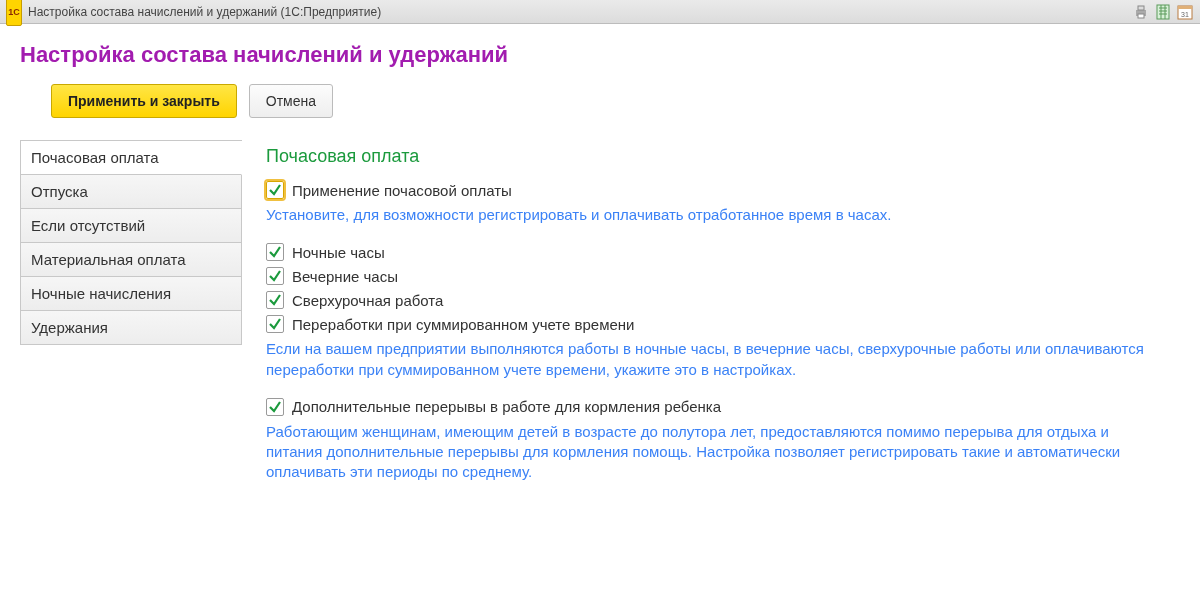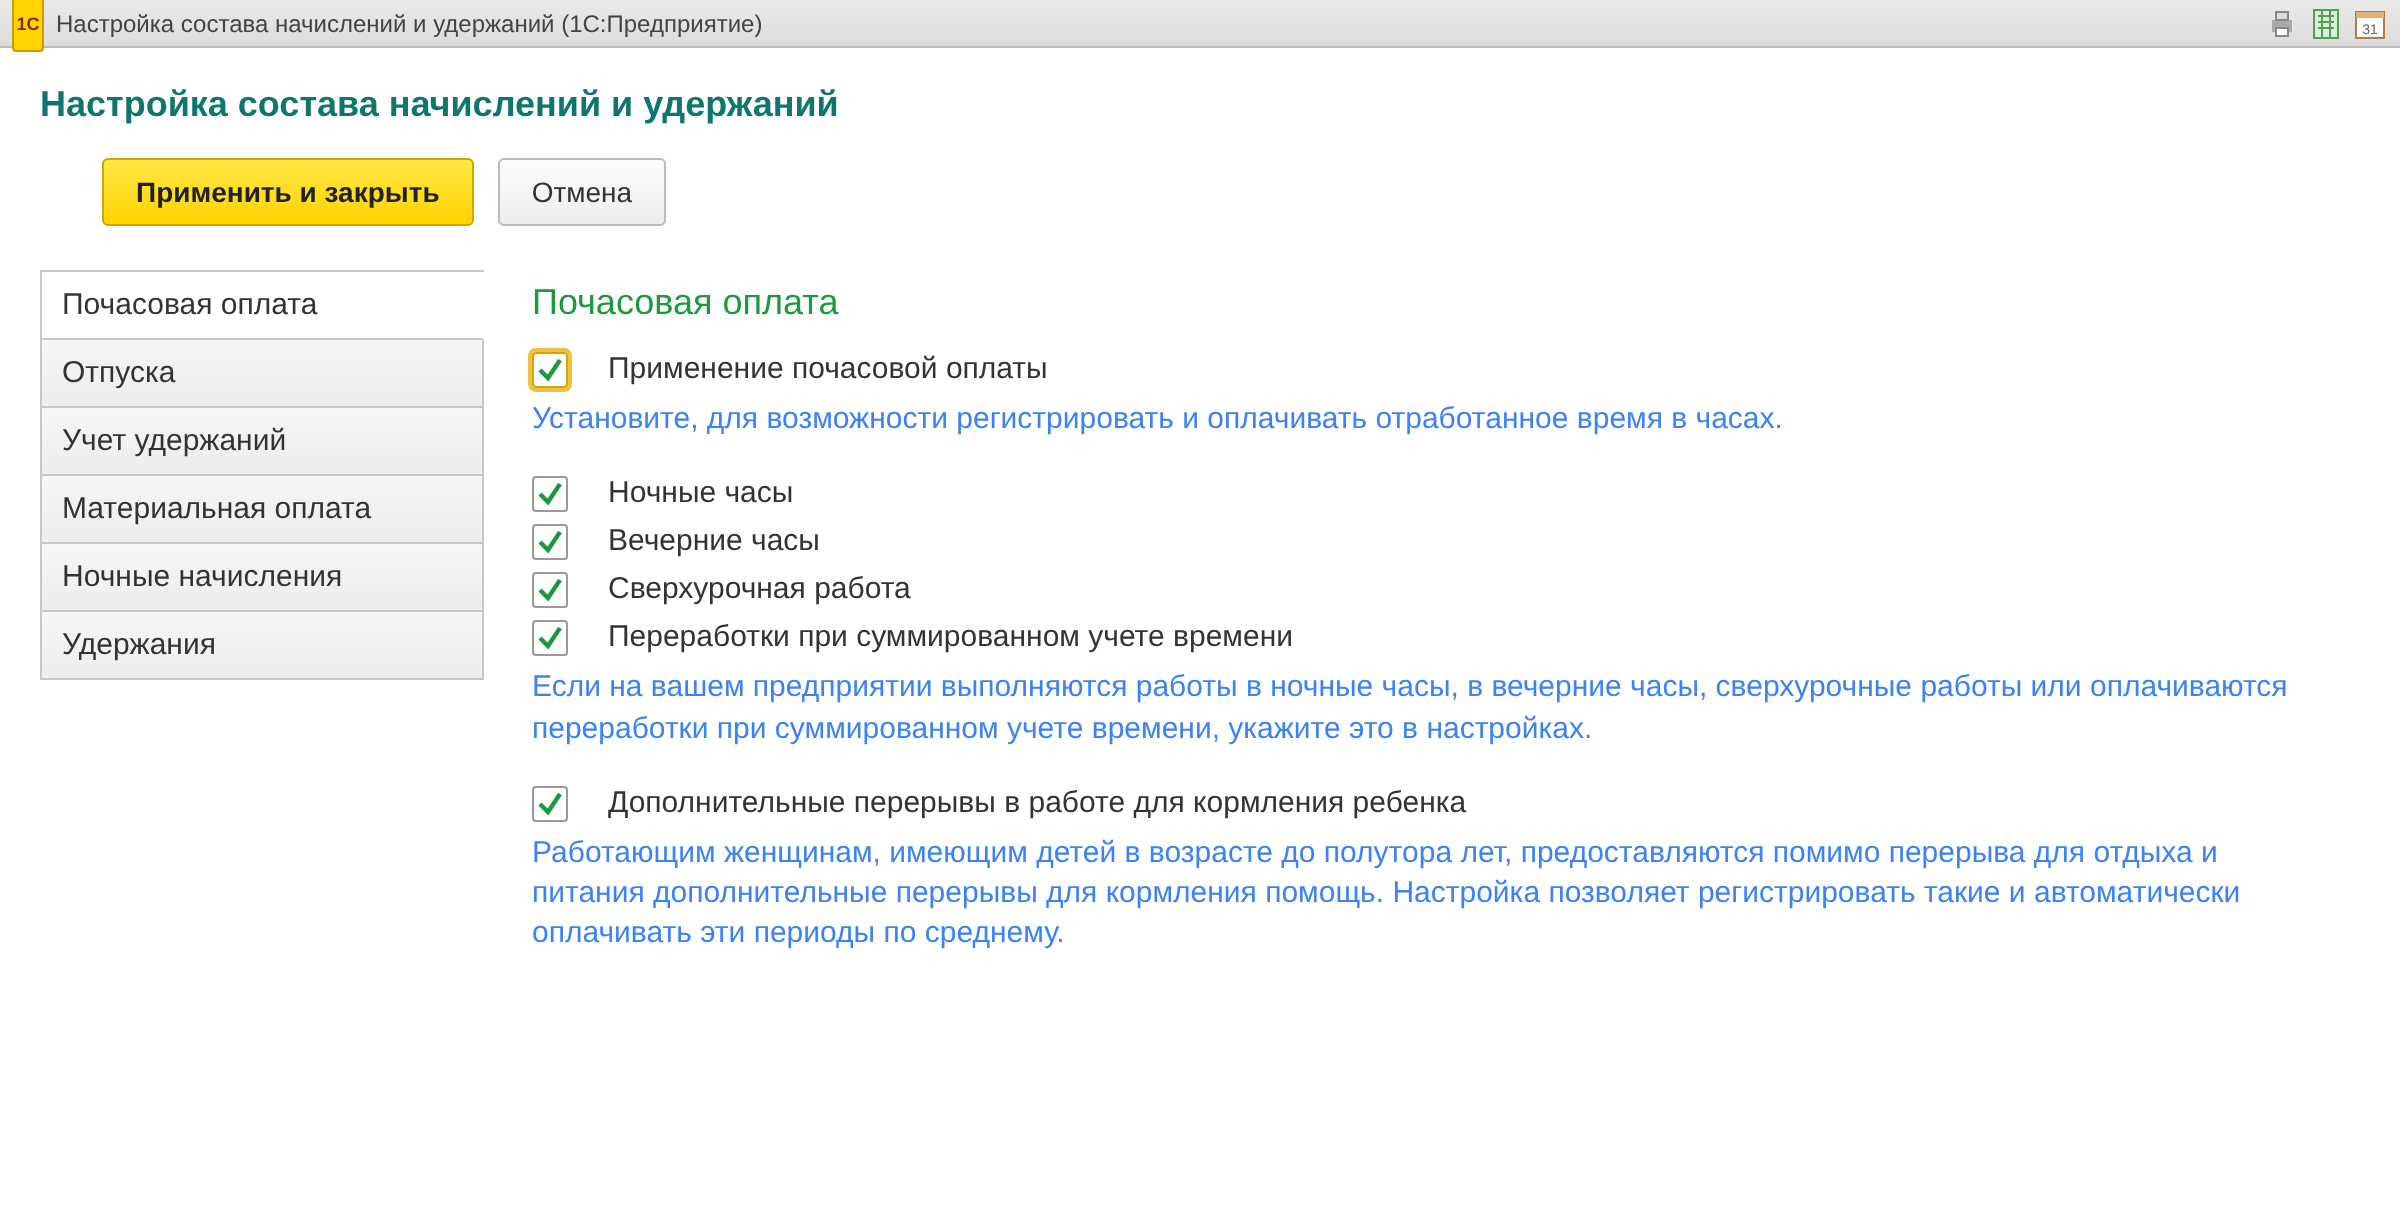--- a/index.html
+++ b/index.html
@@ -43,23 +43,23 @@
     align-items: center;
     justify-content: center;
     cursor: pointer;
   }
   .titlebar .tb-icon svg { width: 16px; height: 16px; }
 
   .content {
     padding: 18px 20px 0 20px;
   }
   h1.page-title {
-    font-size: 18px;
+    font-size: 22px;
     font-weight: bold;
-    color: #0f766e;
+    color: #a21caf;
     margin-bottom: 16px;
   }
   .toolbar {
     display: flex;
     gap: 12px;
     margin-bottom: 22px;
     padding-left: 31px;
   }
   .btn {
     height: 34px;
@@ -109,21 +109,22 @@
     padding: 6px 6px 0 24px;
   }
   .section-title {
     color: #1b9a3d;
     font-size: 18px;
     font-weight: normal;
     margin-bottom: 14px;
   }
   .chk-row {
     display: flex;
-    gap: 20px;
+    align-items: center;
+    gap: 8px;
     margin-bottom: 6px;
   }
   .chk-row.hl .chkbox {
     outline: 2px solid #f0c040;
     outline-offset: 0;
     border-color: #d8a500;
   }
   .chkbox {
     width: 18px; height: 18px;
     border: 1px solid #9a9a9a;
@@ -186,21 +187,21 @@
 
   <div class="toolbar">
     <button class="btn primary">Применить и закрыть</button>
     <button class="btn">Отмена</button>
   </div>
 
   <div class="layout">
     <div class="sidebar">
       <div class="sidebar-item active">Почасовая оплата</div>
       <div class="sidebar-item">Отпуска</div>
-      <div class="sidebar-item">Учет удержаний</div>
+      <div class="sidebar-item">Если отсутствий</div>
       <div class="sidebar-item">Материальная оплата</div>
       <div class="sidebar-item">Ночные начисления</div>
       <div class="sidebar-item">Удержания</div>
     </div>
 
     <div class="main">
       <div class="section-title">Почасовая оплата</div>
 
       <div class="block">
         <div class="chk-row hl">

